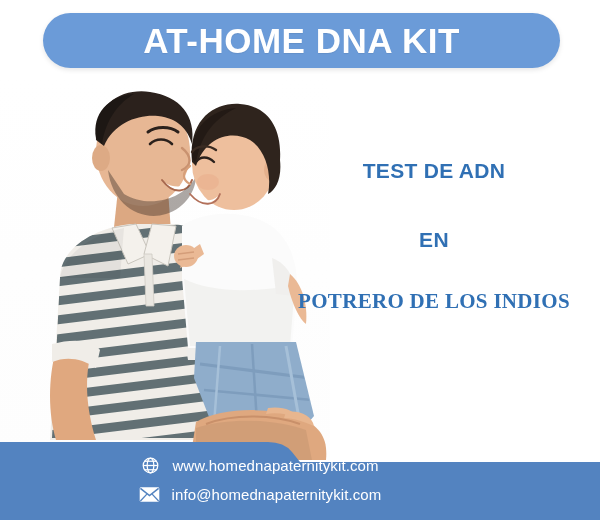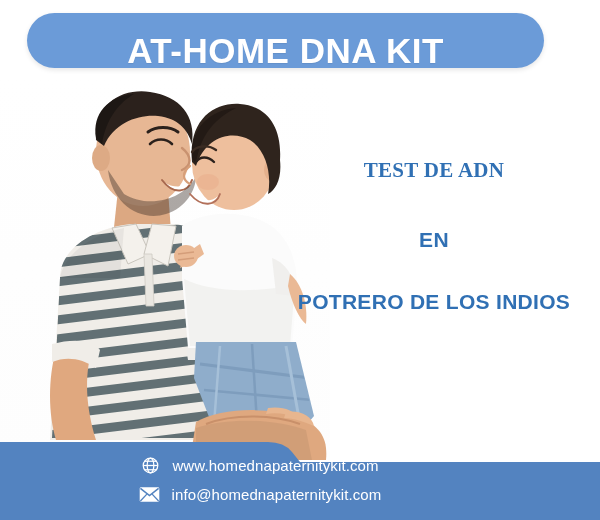--- a/index.html
+++ b/index.html
@@ -15,29 +15,29 @@
     position: relative;
     width: 600px;
     height: 520px;
     background: #ffffff;
     overflow: hidden;
   }
 
   
   .header-banner {
     position: absolute;
-    left: 27px;
+    left: 43px;
     top: 13px;
     width: 517px;
     height: 55px;
     background: #6b9bd8;
     border-radius: 28px;
     box-shadow: 0 2px 5px rgba(0,0,0,0.10);
     display: flex;
-    align-items: flex-end;
+    align-items: center;
     justify-content: center;
   }
   .header-title {
     color: #ffffff;
     font-size: 35px;
     font-weight: bold;
     letter-spacing: 0.5px;
     line-height: 1;
     white-space: nowrap;
     text-shadow: 0 1px 1px rgba(0,0,0,0.07);
@@ -63,23 +63,23 @@
     text-align: center;
   }
   .headline-line {
     color: #3070b4;
     font-size: 21px;
     font-weight: bold;
     letter-spacing: 0.3px;
     line-height: 1;
     white-space: nowrap;
   }
-  .headline-line.l1 { margin-bottom: 41px; font-family: Liberation Serif, serif; }
+  .headline-line.l1 { margin-bottom: 41px; }
   .headline-line.l2 { margin-bottom: 41px; margin-top: 48px; }
-  .headline-line.l3 { font-size: 21px; }
+  .headline-line.l3 { font-size: 21px; font-family: Liberation Serif, serif; }
 
   
   .footer {
     position: absolute;
     left: 0;
     bottom: 0;
     width: 600px;
     height: 86px;
   }
   .footer-shape {

